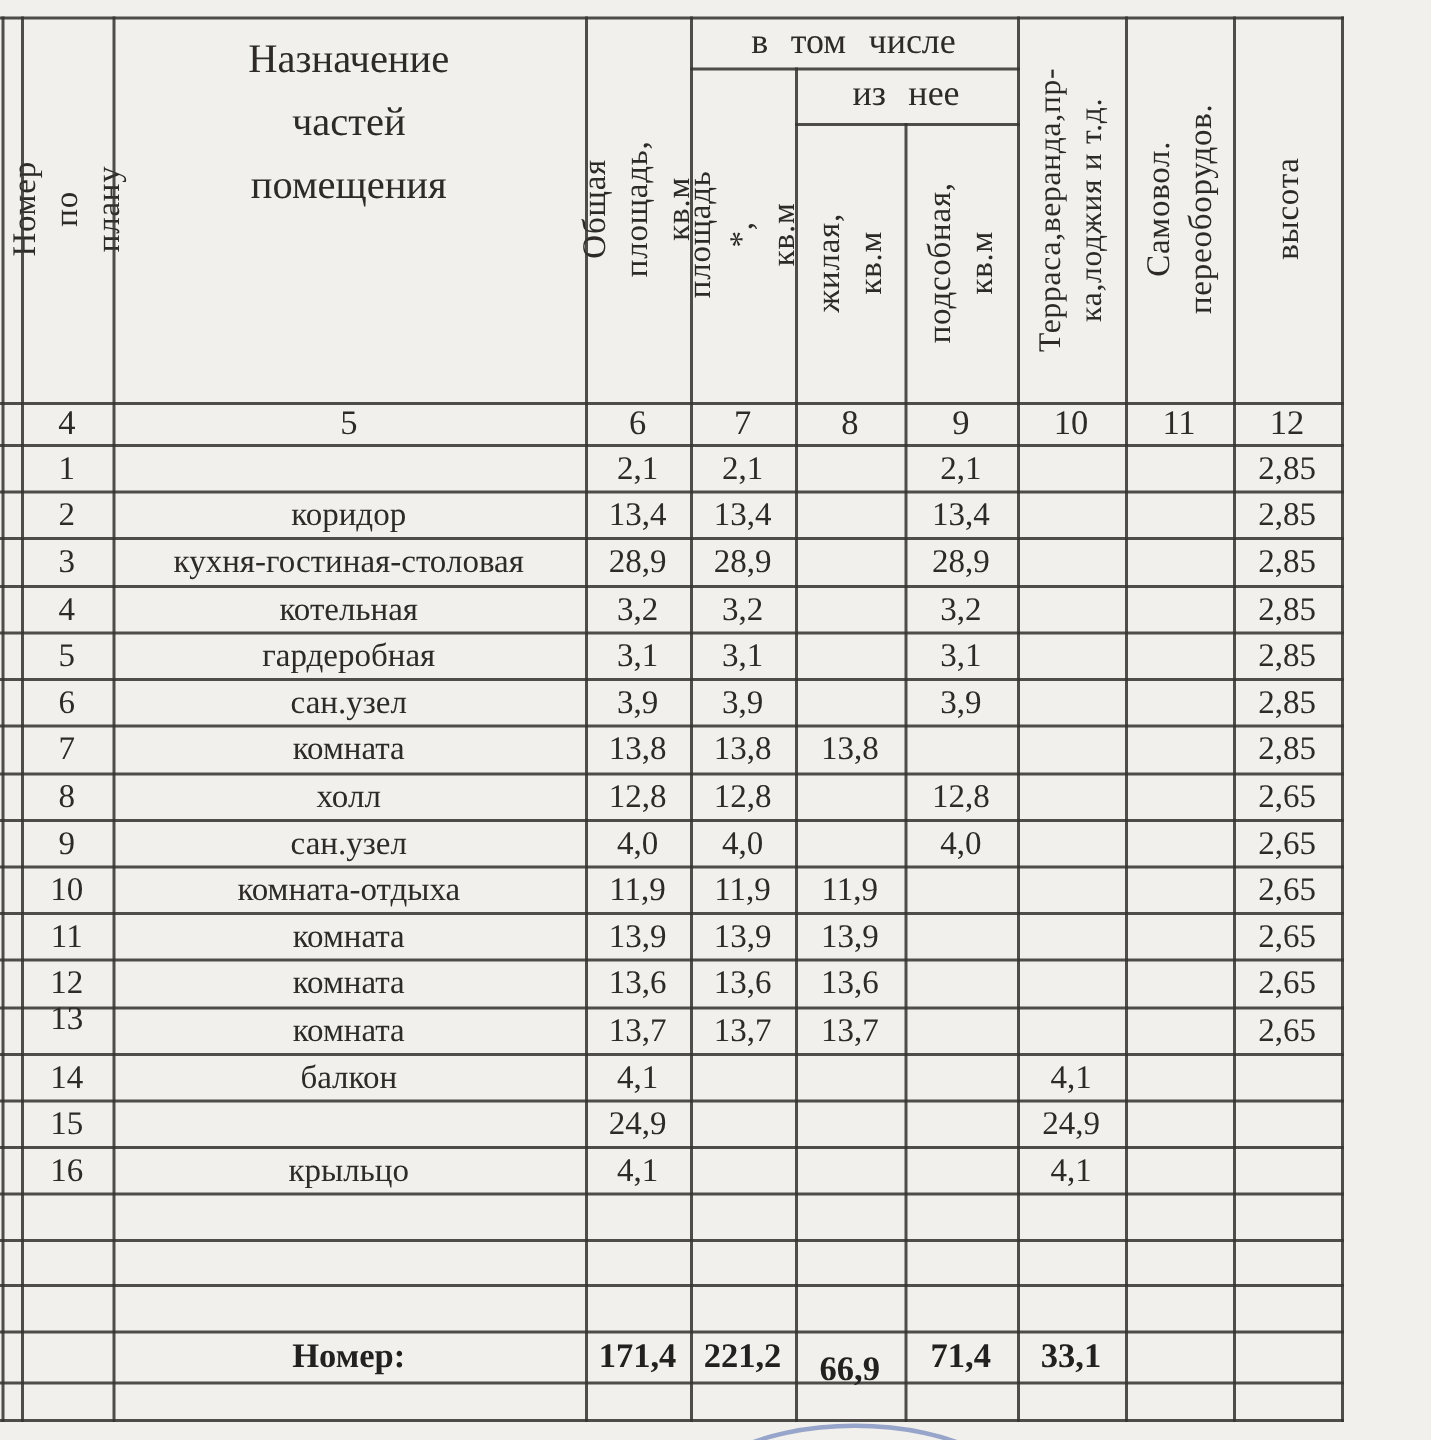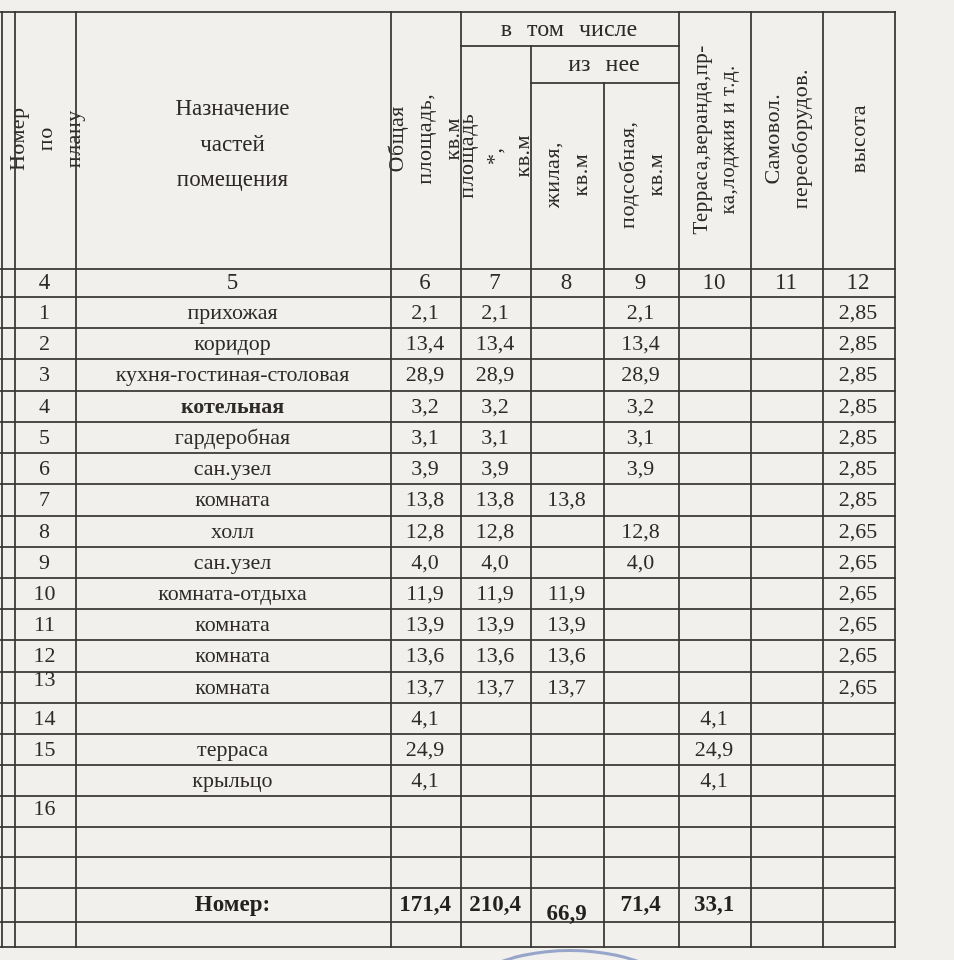--- a/index.html
+++ b/index.html
@@ -12,22 +12,22 @@
     color:#2d2a28;
   }
   
   .hline,.vline{position:absolute;background:rgba(55,53,50,.88);}
   .hline{height:2px;}
   .vline{width:2px;}
   
   .cell{position:absolute;display:flex;align-items:center;justify-content:center;text-align:center;}
   .vwrap{transform:rotate(-90deg);white-space:pre-line;text-align:center;
          font-size:22px;line-height:1.28;letter-spacing:.5px;}
-  .hdr-top{align-items:center;padding-top:8px;box-sizing:border-box;
-           white-space:pre-line;font-size:23px;line-height:1.55;}
+  .hdr-top{align-items:flex-start;padding-top:8px;box-sizing:border-box;
+           white-space:pre-line;font-size:27px;line-height:1.55;}
   .band{font-size:24px;word-spacing:9px;}
   .numrow{font-size:23px;}
   .datacell{font-size:22px;}
   .totalcell{font-size:23px;font-weight:bold;color:#232120;}
   
   .stamp{
     position:absolute;left:448px;top:949px;width:238px;height:122px;
     border:3px solid rgba(78,104,176,.55);border-radius:50%;
     background:transparent;
   }
@@ -132,39 +132,38 @@
     <div class="cell numrow" style="left: 14px; top: 268px; width: 61px; height: 28px;">4</div>
     <div class="cell numrow" style="left: 75px; top: 268px; width: 315px; height: 28px;">5</div>
     <div class="cell numrow" style="left: 390px; top: 268px; width: 70px; height: 28px;">6</div>
     <div class="cell numrow" style="left: 460px; top: 268px; width: 70px; height: 28px;">7</div>
     <div class="cell numrow" style="left: 530px; top: 268px; width: 73px; height: 28px;">8</div>
     <div class="cell numrow" style="left: 603px; top: 268px; width: 75px; height: 28px;">9</div>
     <div class="cell numrow" style="left: 678px; top: 268px; width: 72px; height: 28px;">10</div>
     <div class="cell numrow" style="left: 750px; top: 268px; width: 72px; height: 28px;">11</div>
     <div class="cell numrow" style="left: 822px; top: 268px; width: 72px; height: 28px;">12</div>
     <div class="cell datacell" style="left: 14px; top: 296px; width: 61px; height: 31px;">1</div>
-    <div class="cell datacell" style="left: 75px; top: 296px; width: 315px; height: 31px;">прихожая</div>
     <div class="cell datacell" style="left: 390px; top: 296px; width: 70px; height: 31px;">2,1</div>
     <div class="cell datacell" style="left: 460px; top: 296px; width: 70px; height: 31px;">2,1</div>
     <div class="cell datacell" style="left: 603px; top: 296px; width: 75px; height: 31px;">2,1</div>
     <div class="cell datacell" style="left: 822px; top: 296px; width: 72px; height: 31px;">2,85</div>
     <div class="cell datacell" style="left: 14px; top: 327px; width: 61px; height: 31px;">2</div>
     <div class="cell datacell" style="left: 75px; top: 327px; width: 315px; height: 31px;">коридор</div>
     <div class="cell datacell" style="left: 390px; top: 327px; width: 70px; height: 31px;">13,4</div>
     <div class="cell datacell" style="left: 460px; top: 327px; width: 70px; height: 31px;">13,4</div>
     <div class="cell datacell" style="left: 603px; top: 327px; width: 75px; height: 31px;">13,4</div>
     <div class="cell datacell" style="left: 822px; top: 327px; width: 72px; height: 31px;">2,85</div>
     <div class="cell datacell" style="left: 14px; top: 358px; width: 61px; height: 32px;">3</div>
     <div class="cell datacell" style="left: 75px; top: 358px; width: 315px; height: 32px;">кухня-гостиная-столовая</div>
     <div class="cell datacell" style="left: 390px; top: 358px; width: 70px; height: 32px;">28,9</div>
     <div class="cell datacell" style="left: 460px; top: 358px; width: 70px; height: 32px;">28,9</div>
     <div class="cell datacell" style="left: 603px; top: 358px; width: 75px; height: 32px;">28,9</div>
     <div class="cell datacell" style="left: 822px; top: 358px; width: 72px; height: 32px;">2,85</div>
     <div class="cell datacell" style="left: 14px; top: 390px; width: 61px; height: 31px;">4</div>
-    <div class="cell datacell" style="left: 75px; top: 390px; width: 315px; height: 31px; font-weight: bold;">котельная</div>
+    <div class="cell datacell" style="left: 75px; top: 390px; width: 315px; height: 31px;">котельная</div>
     <div class="cell datacell" style="left: 390px; top: 390px; width: 70px; height: 31px;">3,2</div>
     <div class="cell datacell" style="left: 460px; top: 390px; width: 70px; height: 31px;">3,2</div>
     <div class="cell datacell" style="left: 603px; top: 390px; width: 75px; height: 31px;">3,2</div>
     <div class="cell datacell" style="left: 822px; top: 390px; width: 72px; height: 31px;">2,85</div>
     <div class="cell datacell" style="left: 14px; top: 421px; width: 61px; height: 31px;">5</div>
     <div class="cell datacell" style="left: 75px; top: 421px; width: 315px; height: 31px;">гардеробная</div>
     <div class="cell datacell" style="left: 390px; top: 421px; width: 70px; height: 31px;">3,1</div>
     <div class="cell datacell" style="left: 460px; top: 421px; width: 70px; height: 31px;">3,1</div>
     <div class="cell datacell" style="left: 603px; top: 421px; width: 75px; height: 31px;">3,1</div>
     <div class="cell datacell" style="left: 822px; top: 421px; width: 72px; height: 31px;">2,85</div>
@@ -210,29 +209,29 @@
     <div class="cell datacell" style="left: 460px; top: 639px; width: 70px; height: 32px;">13,6</div>
     <div class="cell datacell" style="left: 530px; top: 639px; width: 73px; height: 32px;">13,6</div>
     <div class="cell datacell" style="left: 822px; top: 639px; width: 72px; height: 32px;">2,65</div>
     <div class="cell datacell" style="left: 14px; top: 671px; width: 61px; height: 16px;">13</div>
     <div class="cell datacell" style="left: 75px; top: 671px; width: 315px; height: 31px;">комната</div>
     <div class="cell datacell" style="left: 390px; top: 671px; width: 70px; height: 31px;">13,7</div>
     <div class="cell datacell" style="left: 460px; top: 671px; width: 70px; height: 31px;">13,7</div>
     <div class="cell datacell" style="left: 530px; top: 671px; width: 73px; height: 31px;">13,7</div>
     <div class="cell datacell" style="left: 822px; top: 671px; width: 72px; height: 31px;">2,65</div>
     <div class="cell datacell" style="left: 14px; top: 702px; width: 61px; height: 31px;">14</div>
+    <div class="cell datacell" style="left: 75px; top: 702px; width: 315px; height: 31px;">балкон</div>
     <div class="cell datacell" style="left: 390px; top: 702px; width: 70px; height: 31px;">4,1</div>
     <div class="cell datacell" style="left: 678px; top: 702px; width: 72px; height: 31px;">4,1</div>
     <div class="cell datacell" style="left: 14px; top: 733px; width: 61px; height: 31px;">15</div>
-    <div class="cell datacell" style="left: 75px; top: 733px; width: 315px; height: 31px;">терраса</div>
     <div class="cell datacell" style="left: 390px; top: 733px; width: 70px; height: 31px;">24,9</div>
     <div class="cell datacell" style="left: 678px; top: 733px; width: 72px; height: 31px;">24,9</div>
-    <div class="cell datacell" style="left: 14px; top: 792px; width: 61px; height: 31px;">16</div>
+    <div class="cell datacell" style="left: 14px; top: 764px; width: 61px; height: 31px;">16</div>
     <div class="cell datacell" style="left: 75px; top: 764px; width: 315px; height: 31px; text-align: right;">крыльцо</div>
     <div class="cell datacell" style="left: 390px; top: 764px; width: 70px; height: 31px;">4,1</div>
     <div class="cell datacell" style="left: 678px; top: 764px; width: 72px; height: 31px;">4,1</div>
     <div class="cell totalcell" style="left: 75px; top: 887px; width: 315px; height: 34px;">Номер:</div>
     <div class="cell totalcell" style="left: 390px; top: 887px; width: 70px; height: 34px;">171,4</div>
-    <div class="cell totalcell" style="left: 460px; top: 887px; width: 70px; height: 34px;">210,4</div>
+    <div class="cell totalcell" style="left: 460px; top: 887px; width: 70px; height: 34px;">221,2</div>
     <div class="cell totalcell" style="left: 530px; top: 887px; width: 73px; height: 52px;">66,9</div>
     <div class="cell totalcell" style="left: 603px; top: 887px; width: 75px; height: 34px;">71,4</div>
     <div class="cell totalcell" style="left: 678px; top: 887px; width: 72px; height: 34px;">33,1</div>
   </div>
 
 </body></html>

